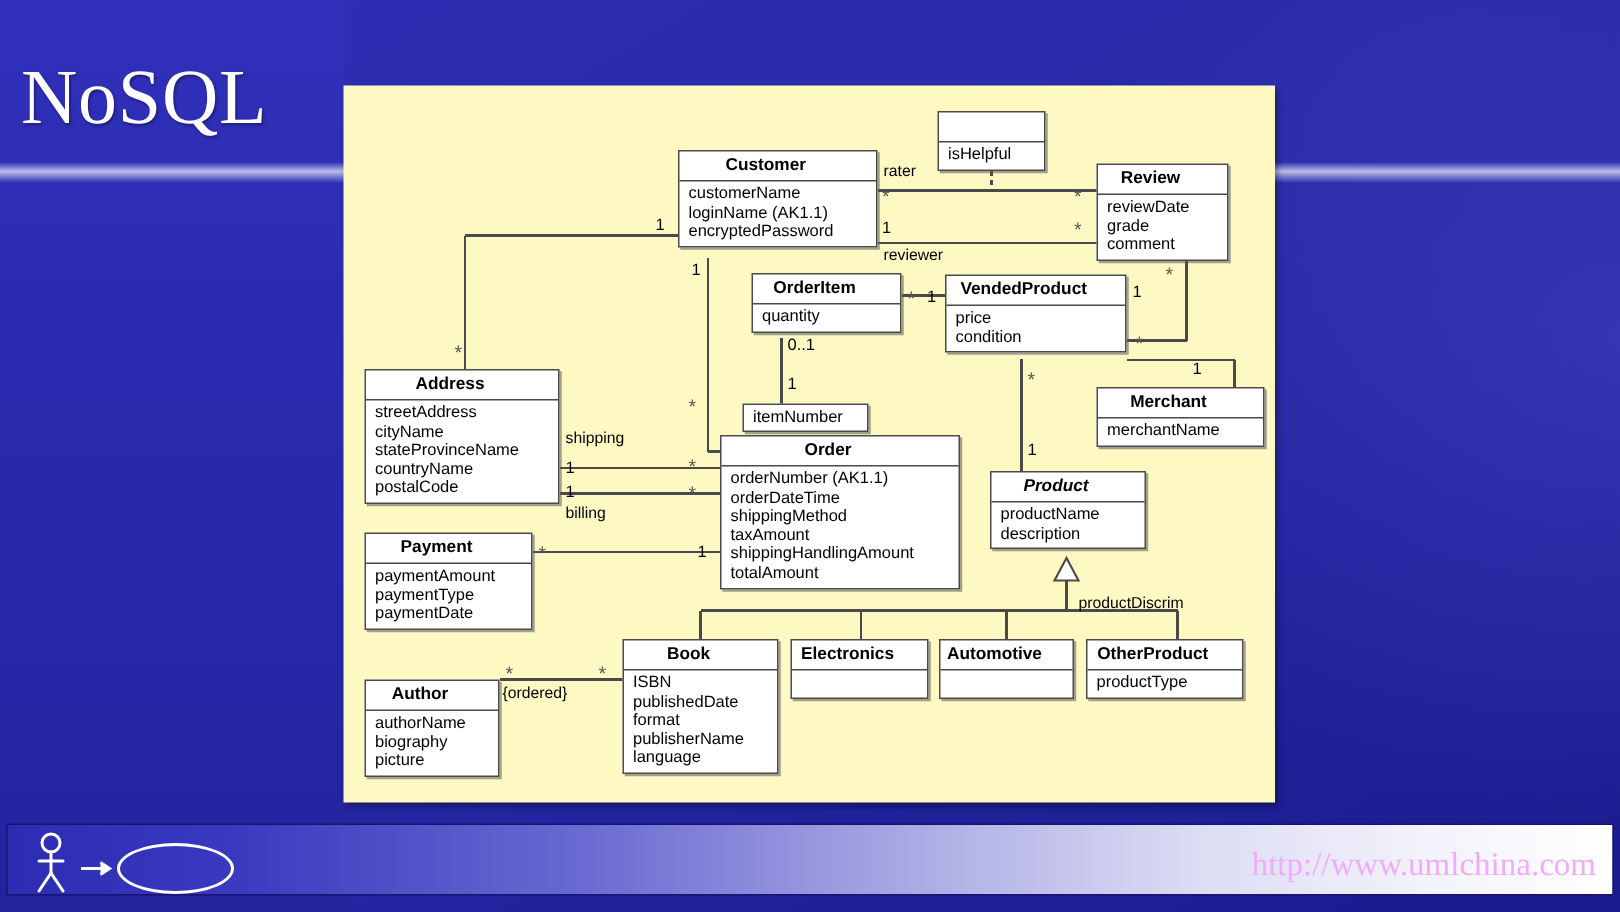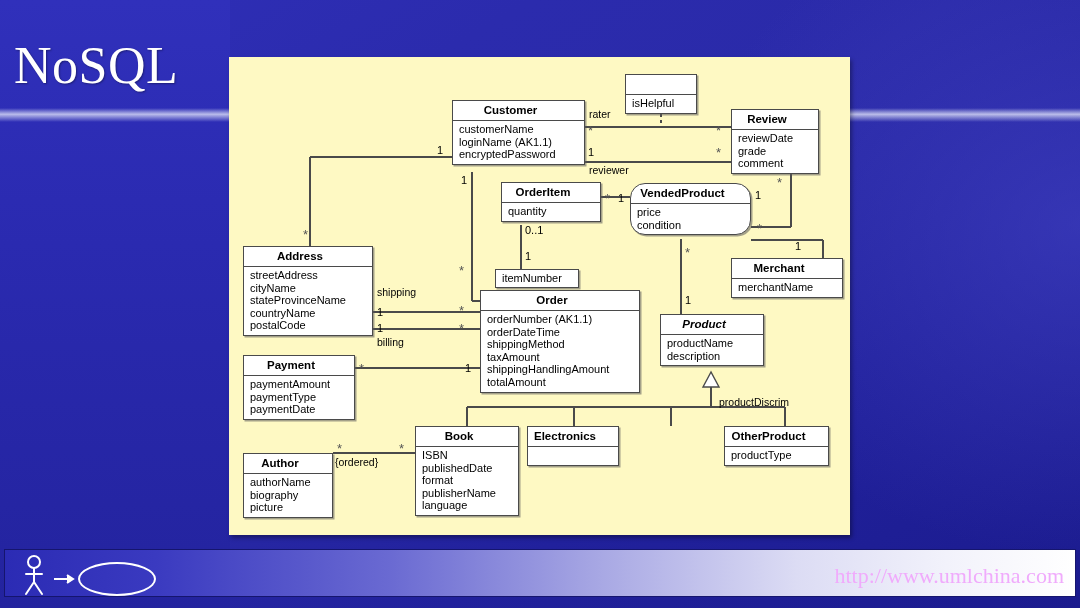--- a/index.html
+++ b/index.html
@@ -150,21 +150,21 @@
       </div>
     </div>
 
     <div class="cls" id="b-orderitem" style="left:272px;top:125px;width:100px;">
       <div class="nm">OrderItem</div>
       <div class="attrs sep">
         <div>quantity</div>
       </div>
     </div>
 
-    <div class="cls" id="b-vended" style="left:401px;top:126px;width:121px;border-radius:15px;">
+    <div class="cls" id="b-vended" style="left:401px;top:126px;width:121px;">
       <div class="nm">VendedProduct</div>
       <div class="attrs sep">
         <div>price</div>
         <div>condition</div>
       </div>
     </div>
 
     <div class="cls" id="b-merchant" style="left:502px;top:201px;width:112px;">
       <div class="nm">Merchant</div>
       <div class="attrs sep">
@@ -232,20 +232,24 @@
         <div>publisherName</div>
         <div>language</div>
       </div>
     </div>
 
     <div class="cls empty" id="b-electronics" style="left:298px;top:369px;width:92px;">
       <div class="nm">Electronics</div>
       <div class="attrs sep">&nbsp;</div>
     </div>
 
+    <div class="cls empty" id="b-automotive" style="left:397px;top:369px;width:90px;">
+      <div class="nm">Automotive</div>
+      <div class="attrs sep">&nbsp;</div>
+    </div>
 
     <div class="cls" id="b-otherproduct" style="left:495px;top:369px;width:105px;">
       <div class="nm">OtherProduct</div>
       <div class="attrs sep">
         <div>productType</div>
       </div>
     </div>
 
     <div class="lab" style="left:360px;top:52px;">rater</div>
     <div class="lab" style="left:360px;top:108px;">reviewer</div>

